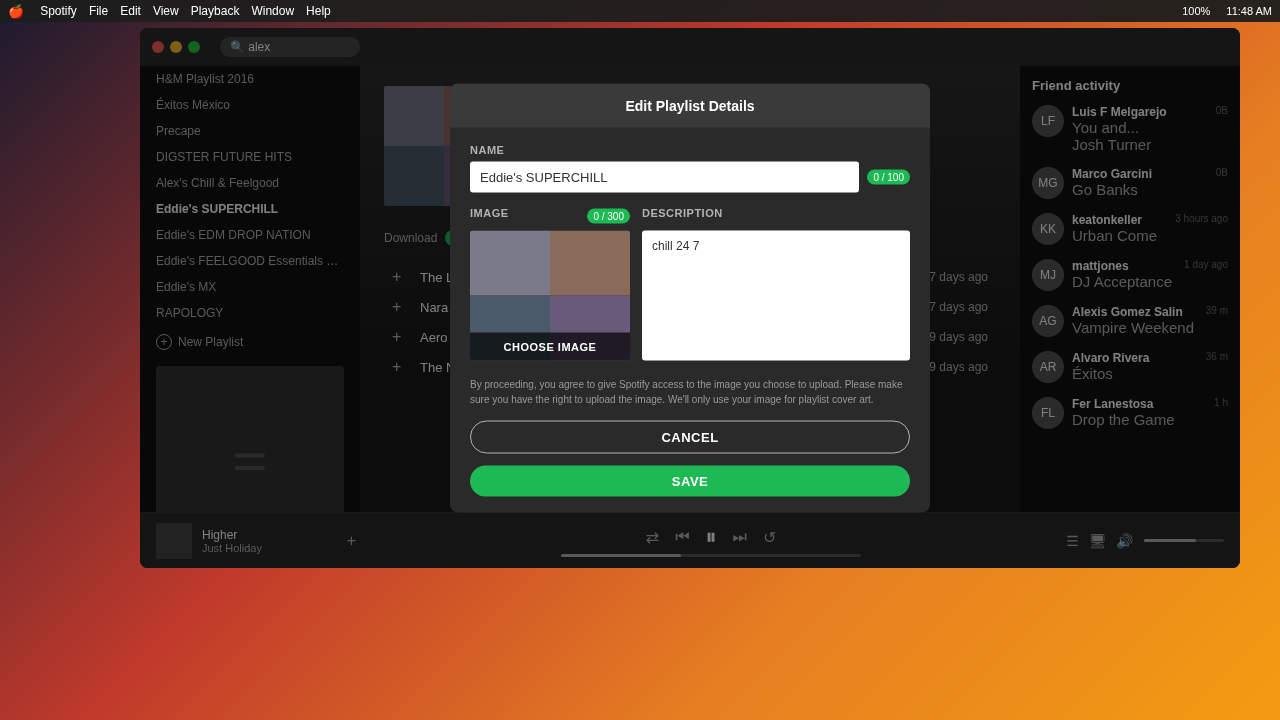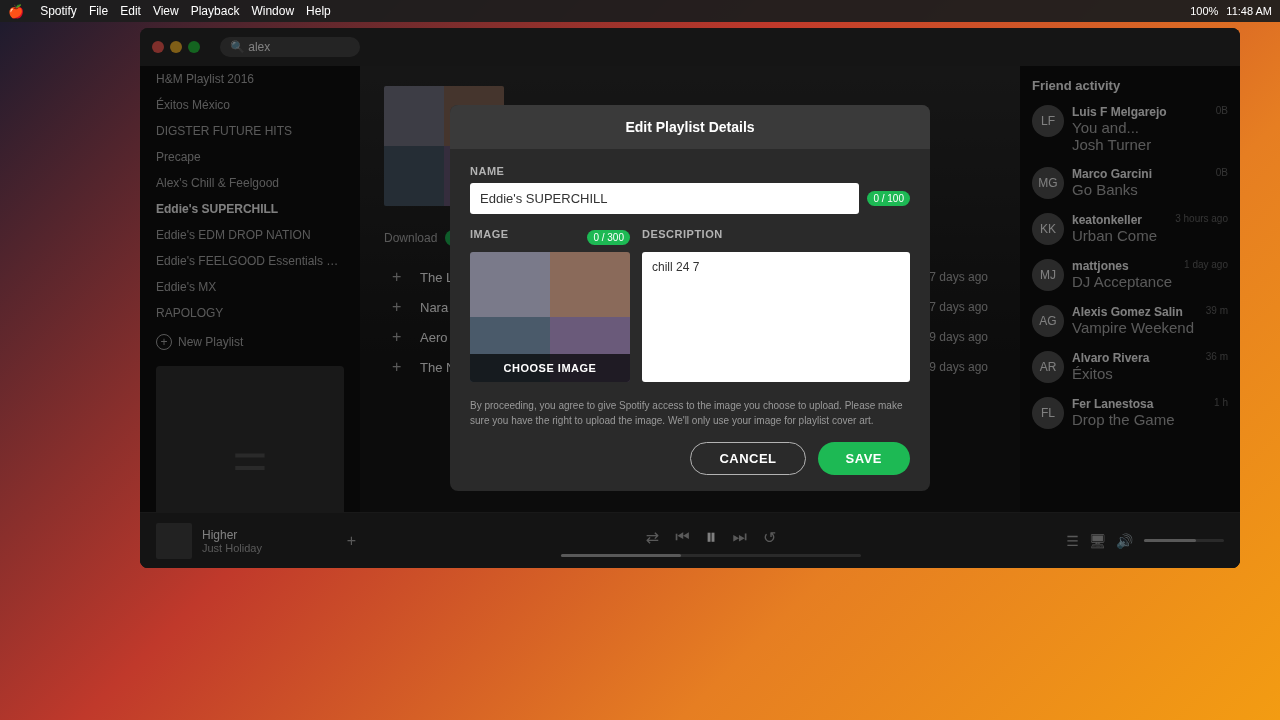--- a/index.html
+++ b/index.html
@@ -19,21 +19,21 @@
       display: flex;
       align-items: center;
       padding: 0 8px;
       font-size: 12px;
       color: #fff;
       position: relative;
       z-index: 100;
     }
     .menubar-left { display: flex; align-items: center; gap: 12px; }
     .apple-logo { font-size: 13px; margin-right: 4px; }
-    .menubar-right { margin-left: auto; display: flex; gap: 8px; font-size: 11px; }
+    .menubar-right { margin-left: auto; display: flex; gap: 16px; font-size: 11px; }
 
     
     .app {
       width: 1100px;
       height: 540px;
       position: absolute;
       top: 28px;
       left: 140px;
       background: #181818;
       border-radius: 8px;
@@ -347,22 +347,23 @@
       font-family: inherit;
     }
     .modal-disclaimer {
       font-size: 10px;
       color: #999;
       margin-bottom: 14px;
       line-height: 1.5;
     }
     .modal-footer {
       display: flex;
-      justify-content: flex-end;
+      justify-content: space-between;
       gap: 12px;
+      flex-direction: column;
     }
     .cancel-btn {
       background: transparent;
       border: 1.5px solid #b3b3b3;
       color: #fff;
       font-size: 13px;
       font-weight: 600;
       padding: 8px 28px;
       border-radius: 20px;
       cursor: pointer;
@@ -445,22 +446,22 @@
       <span>🔍 </span>
       <span>alex</span>
     </div>
   </div>
 
   <div class="app-body">
 
     <div class="sidebar">
       <div class="sidebar-item">H&amp;M Playlist 2016</div>
       <div class="sidebar-item">Éxitos México</div>
+      <div class="sidebar-item">Precape</div>
       <div class="sidebar-item">DIGSTER FUTURE HITS</div>
-      <div class="sidebar-item">Precape</div>
       <div class="sidebar-item">Alex's Chill &amp; Feelgood</div>
       <div class="sidebar-item active">Eddie's SUPERCHILL</div>
       <div class="sidebar-item">Eddie's EDM DROP NATION</div>
       <div class="sidebar-item">Eddie's FEELGOOD Essentials 2017</div>
       <div class="sidebar-item">Eddie's MX</div>
       <div class="sidebar-item">RAPOLOGY</div>
       <div class="sidebar-new">
         <div class="plus-circle">+</div>
         <span>New Playlist</span>
       </div>

